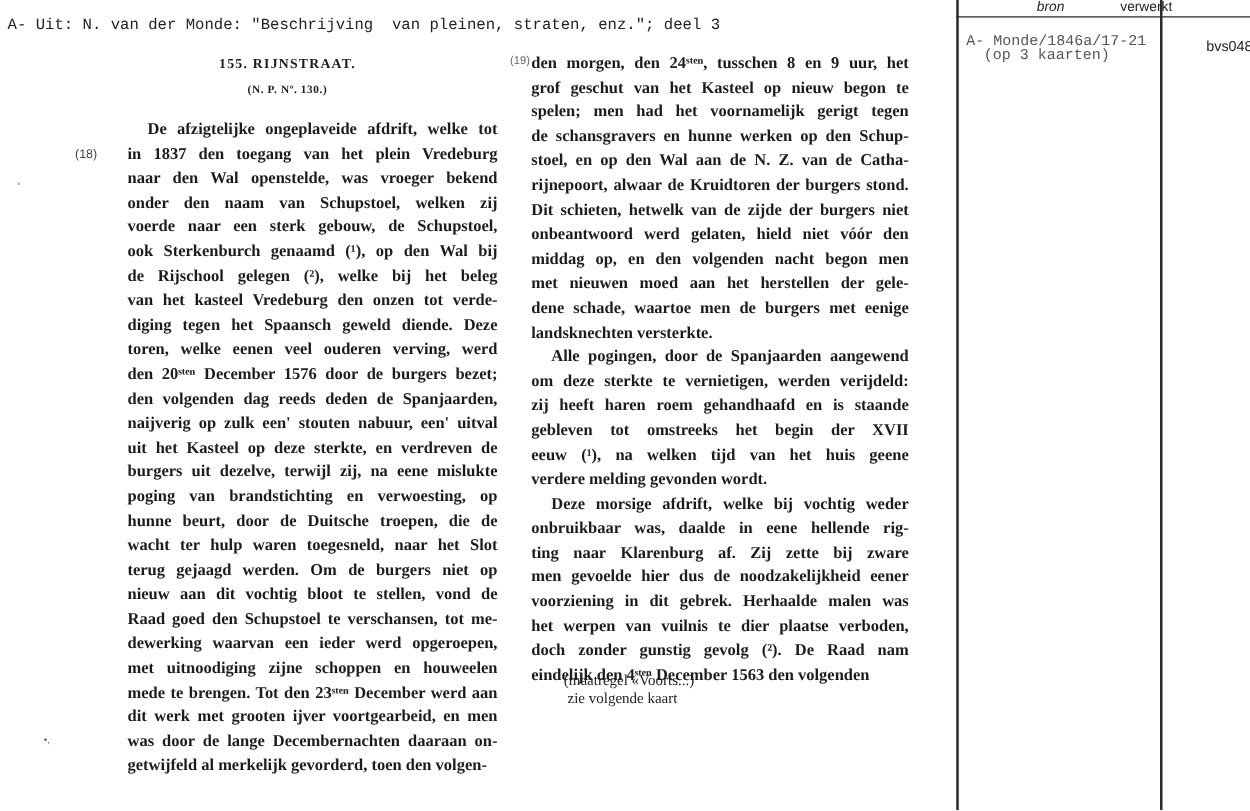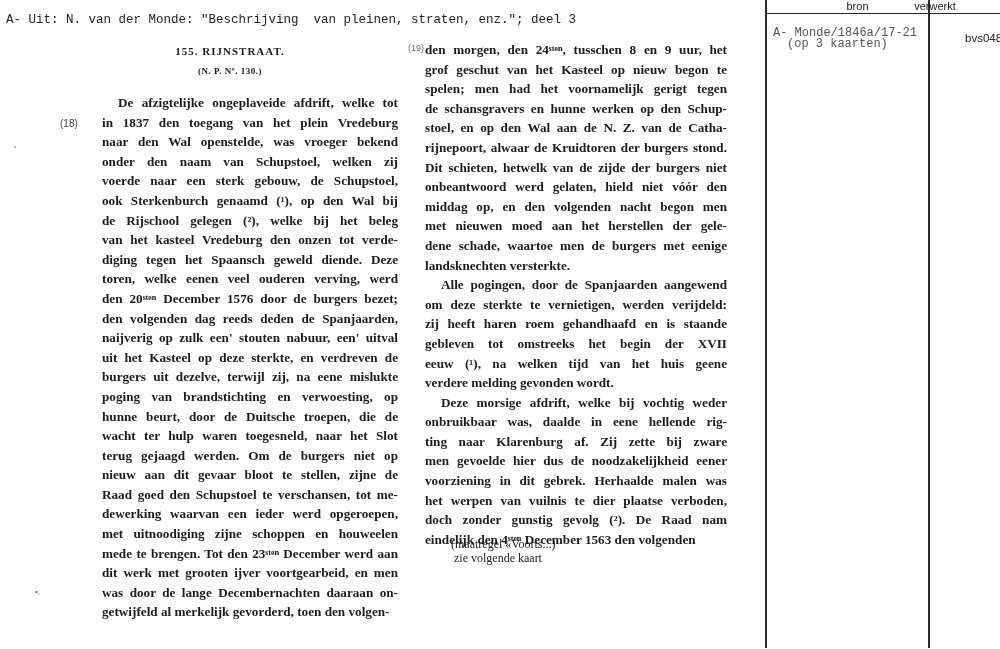--- a/index.html
+++ b/index.html
@@ -29,22 +29,22 @@
     .typed-note { position: absolute; left: 451px; top: 537px; font-size: 12px; line-height: 14px; white-space: pre; font-family: Liberation Serif, serif; }
     .speck { position: absolute; left: 35px; top: 587px; font-size: 8px; color: #666; font-family: "Liberation Sans", sans-serif; }
     .speck2 { position: absolute; left: 14px; top: 146px; width: 2px; height: 2px; background: #bbb; }
 
     
     .tbl-vline { position: absolute; top: 0; width: 2px; background: #2a2a2a; }
     #vline-left { left: 765px; height: 648px; }
     #vline-mid { left: 928px; height: 648px; }
     #hline-header { position: absolute; left: 765px; top: 13px; width: 235px; height: 1px; background: #2a2a2a; }
     .tbl-head { position: absolute; top: 0; font-family: "Liberation Sans", "DejaVu Sans", sans-serif; font-size: 11px; color: #222; text-align: center; }
-    #th-bron { left: 777px; width: 161px; }
-    #th-verwerkt { left: 900px; width: 70px; }
+    #th-bron { left: 760px; width: 161px; font-style: italic; }
+    #th-verwerkt { left: 882px; width: 70px; }
     #cell-bron { position: absolute; left: 773px; top: 28px; width: 155px; font-size: 12px; line-height: 11px; color: #555; }
     #cell-bron .sub { padding-left: 14px; display: block; }
     #cell-verwerkt { position: absolute; left: 937px; top: 32px; font-family: "Liberation Sans", "DejaVu Sans", sans-serif; font-size: 11.5px; color: #222; padding-left: 28px; }
   </style>
 </head>
 <body>
 
 <div class="typed header-line">A- Uit: N. van der Monde: "Beschrijving  van pleinen, straten, enz."; deel 3</div>
 
 <div id="heading-title" class="heading">155. RIJNSTRAAT.</div>
@@ -66,21 +66,21 @@
     <span class="line">toren, welke eenen veel ouderen verving, werd</span>
     <span class="line">den 20ˢᵗᵉⁿ December 1576 door de burgers bezet;</span>
     <span class="line">den volgenden dag reeds deden de Spanjaarden,</span>
     <span class="line">naijverig op zulk een' stouten nabuur, een' uitval</span>
     <span class="line">uit het Kasteel op deze sterkte, en verdreven de</span>
     <span class="line">burgers uit dezelve, terwijl zij, na eene mislukte</span>
     <span class="line">poging van brandstichting en verwoesting, op</span>
     <span class="line">hunne beurt, door de Duitsche troepen, die de</span>
     <span class="line">wacht ter hulp waren toegesneld, naar het Slot</span>
     <span class="line">terug gejaagd werden. Om de burgers niet op</span>
-    <span class="line">nieuw aan dit gevaar bloot te stellen, zijne de</span>
+    <span class="line">nieuw aan dit vochtig bloot te stellen, vond de</span>
     <span class="line">Raad goed den Schupstoel te verschansen, tot me-</span>
     <span class="line">dewerking waarvan een ieder werd opgeroepen,</span>
     <span class="line">met uitnoodiging zijne schoppen en houweelen</span>
     <span class="line">mede te brengen. Tot den 23ˢᵗᵉⁿ December werd aan</span>
     <span class="line">dit werk met grooten ijver voortgearbeid, en men</span>
     <span class="line">was door de lange Decembernachten daaraan on-</span>
     <span class="line last">getwijfeld al merkelijk gevorderd, toen den volgen-</span>
   </div>
 <div id="col-right" class="col serif">
     <span class="line">den morgen, den 24ˢᵗᵉⁿ, tusschen 8 en 9 uur, het</span>

